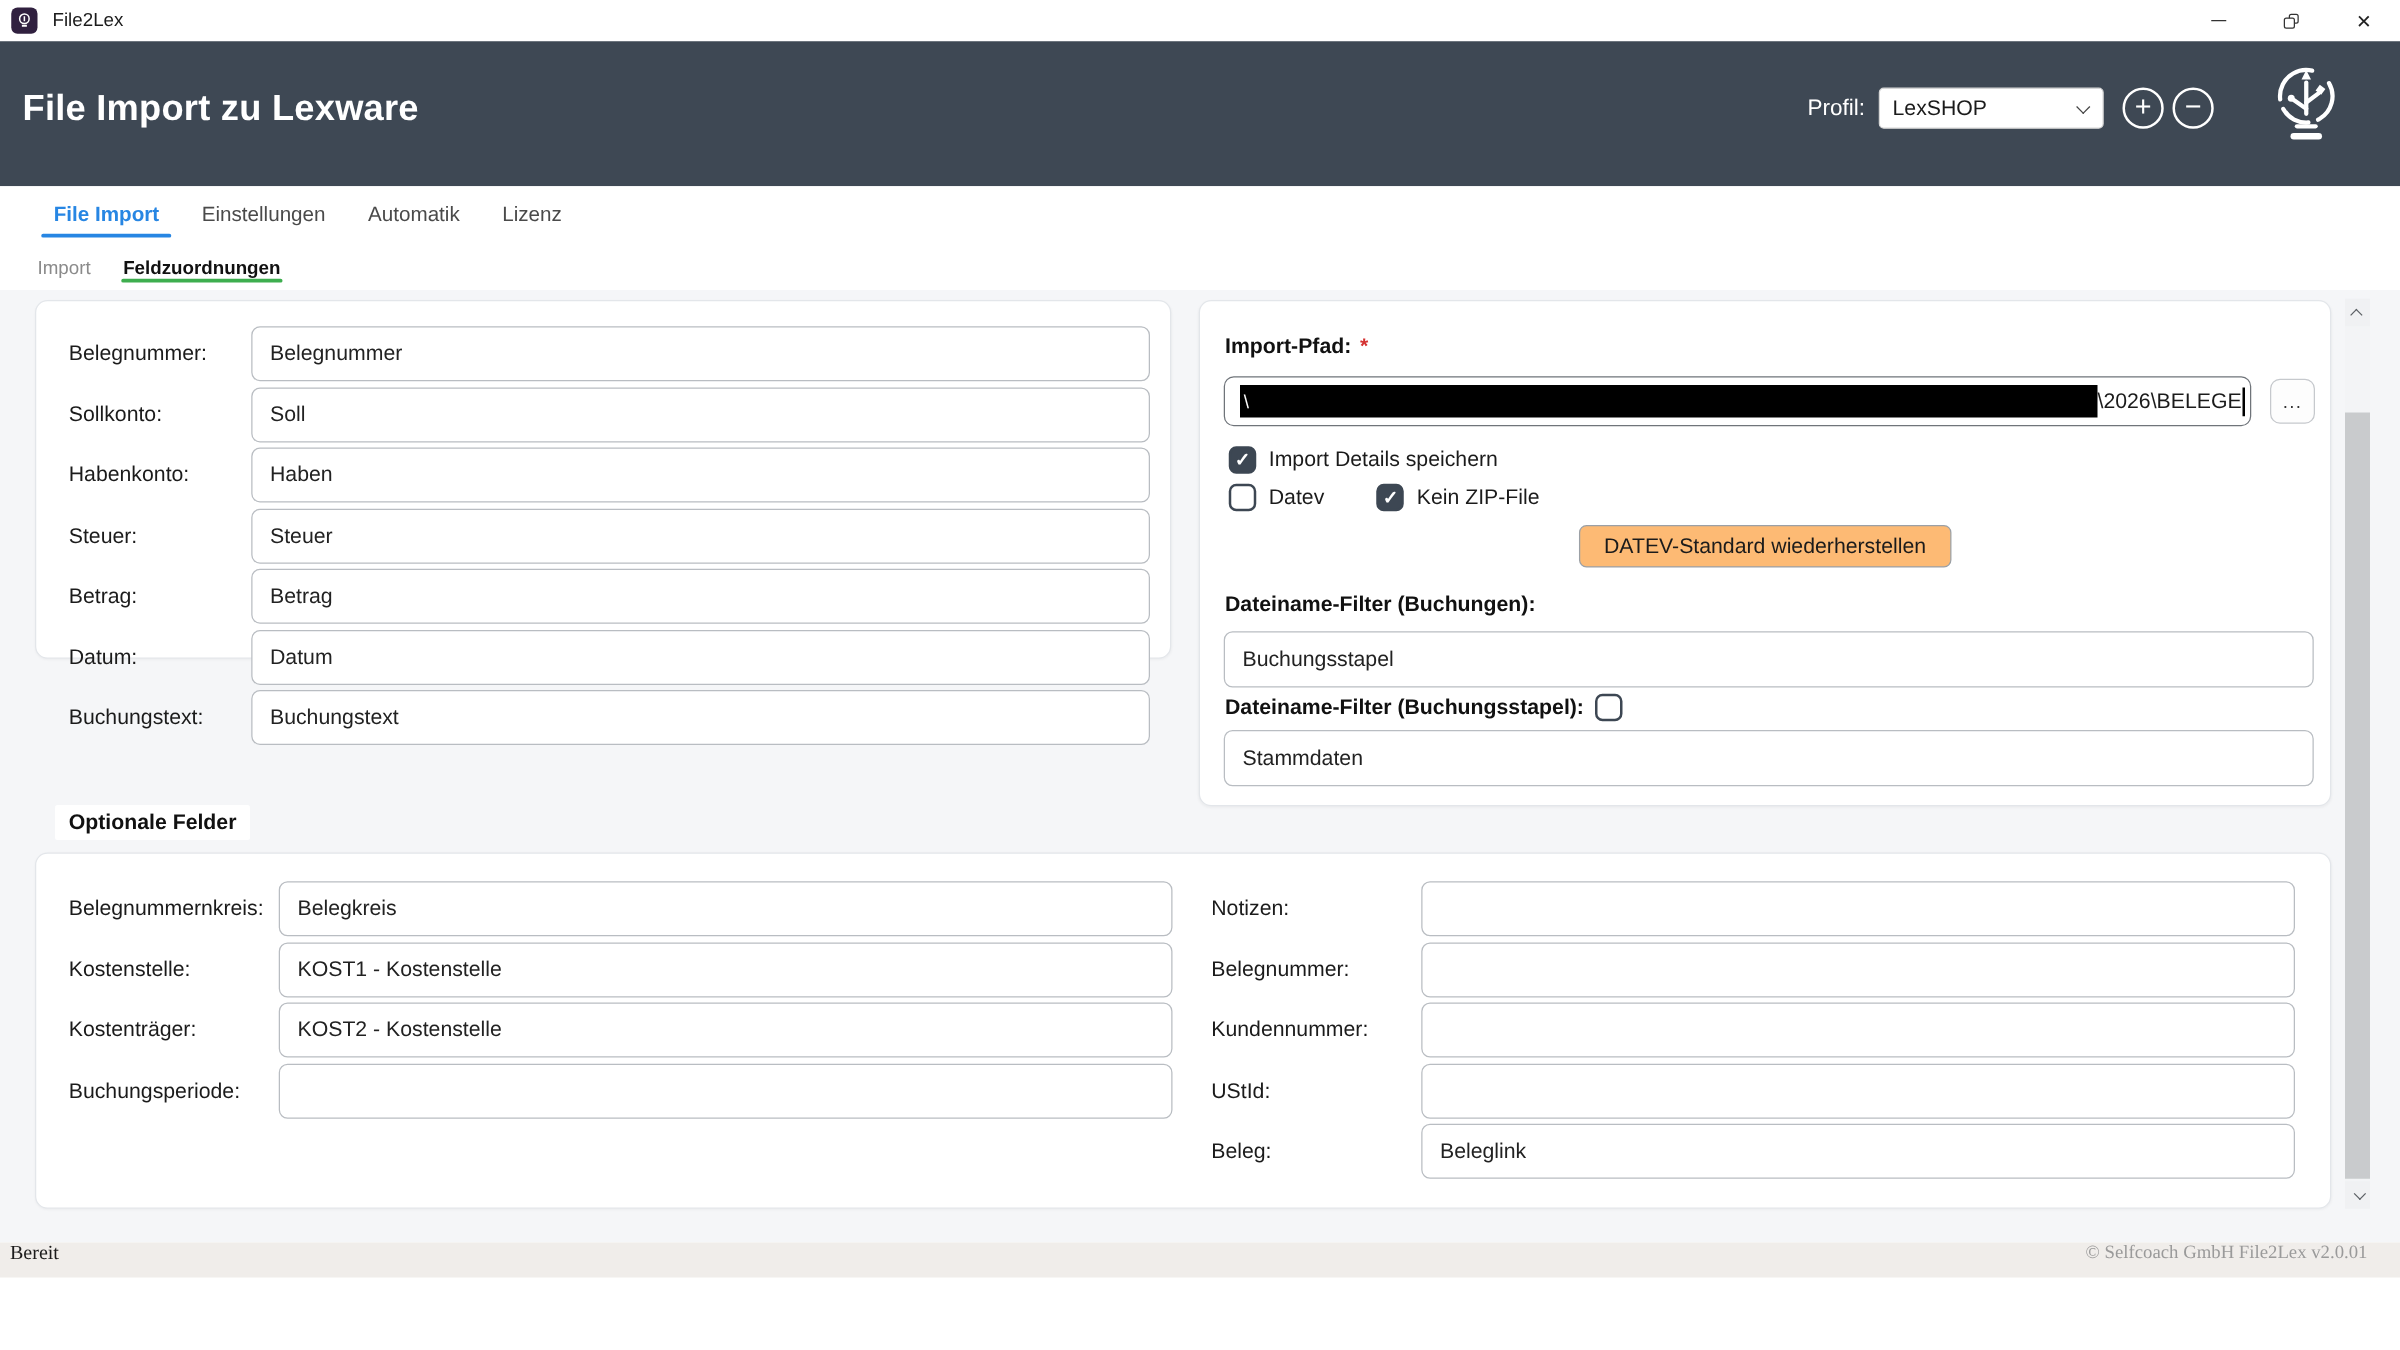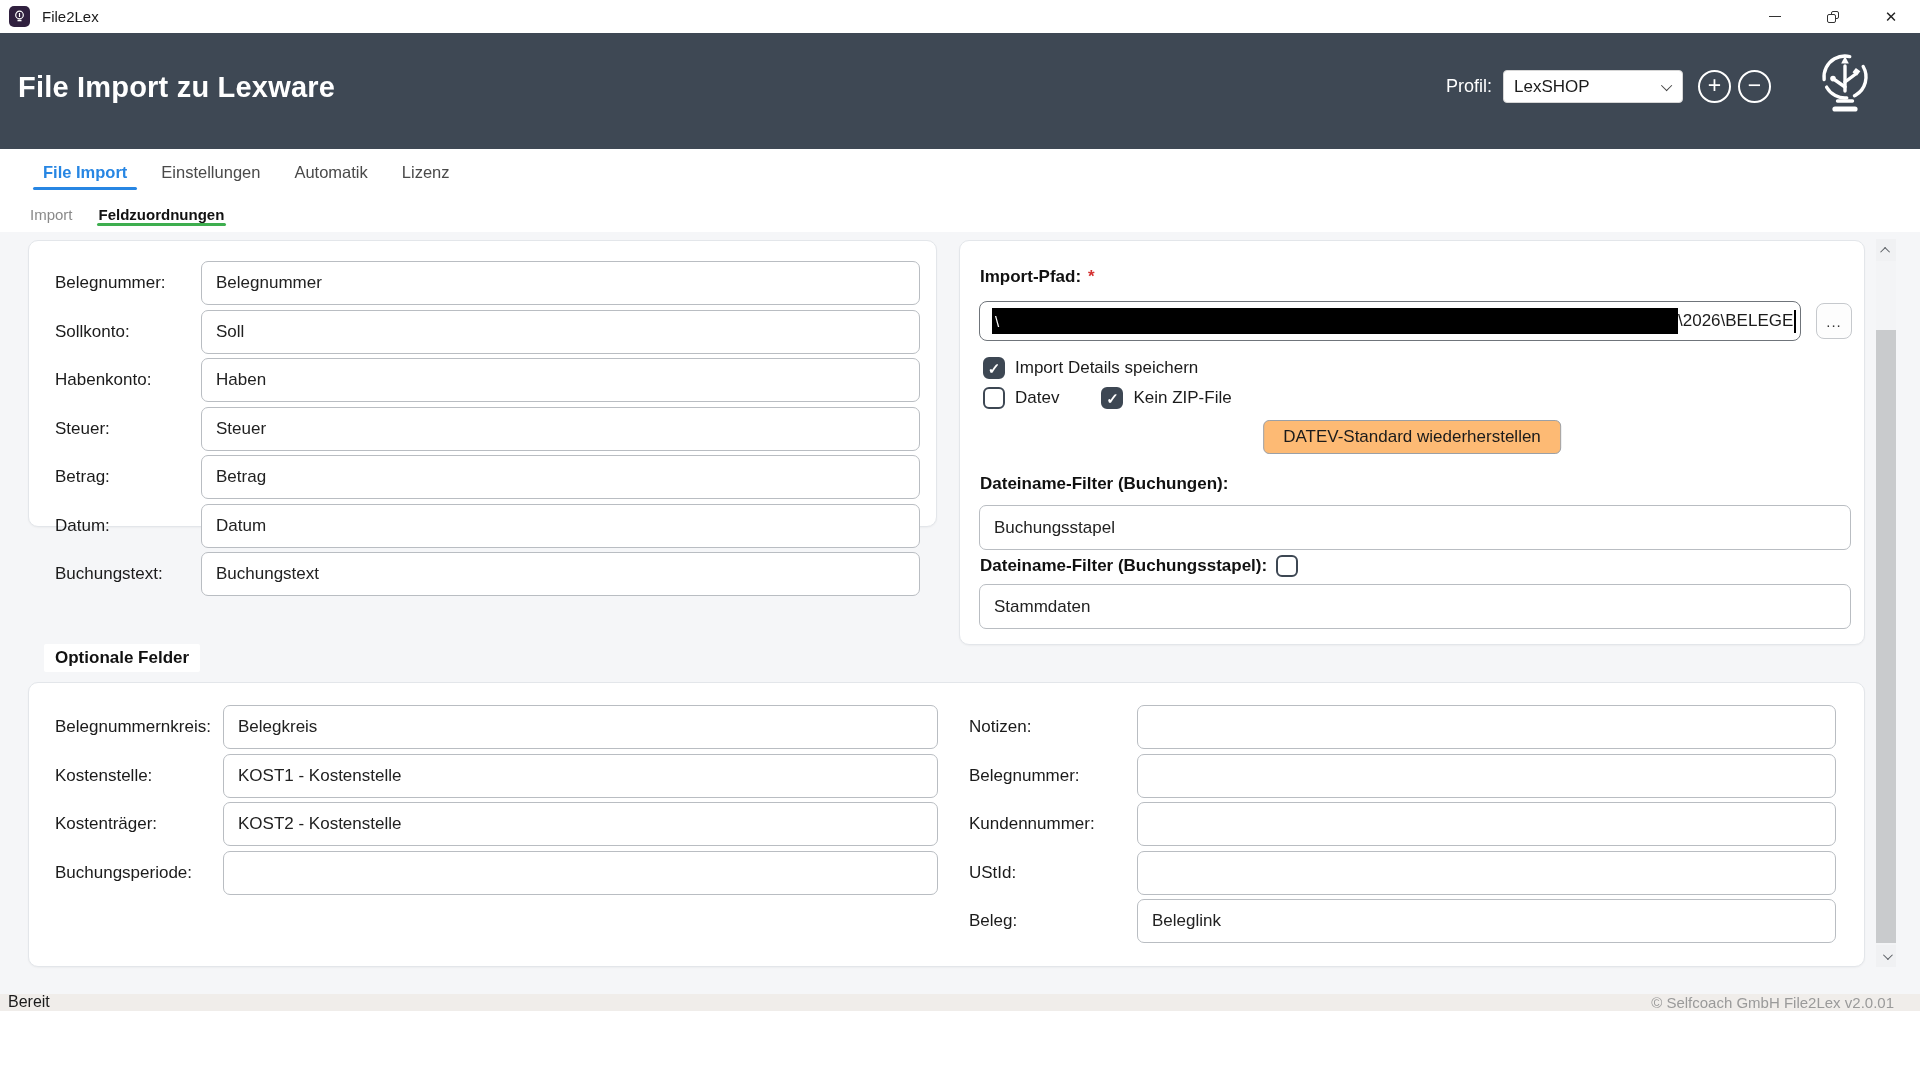--- a/index.html
+++ b/index.html
@@ -76,21 +76,21 @@
   .opt-label { width:168px; font-size:17px; color:#1b1b1b; flex:none; }
   .opt-input { flex:1; height:44px; border:1px solid #b9bdc2; border-radius:7px; font-size:17px; padding:0 14px; color:#222; background:#fff; font-family:inherit; outline:none; }
   
   .scrollbar { position:absolute; left:1876px; top:7px; width:20px; height:728px; background:#f3f4f6; }
   .scroll-up, .scroll-down { position:absolute; left:0; width:20px; height:22px; display:flex; align-items:center; justify-content:center; background:#f0f1f3; }
   .scroll-up { top:0; } .scroll-down { bottom:0; }
   .chev-up { width:7px; height:7px; border-left:1.6px solid #5a5e63; border-top:1.6px solid #5a5e63; transform:rotate(45deg) translateY(2px); }
   .chev-down { width:7px; height:7px; border-left:1.6px solid #5a5e63; border-top:1.6px solid #5a5e63; transform:rotate(225deg) translateY(2px); }
   .scroll-thumb { position:absolute; left:0; top:91px; width:20px; height:613px; background:#c9cbcd; }
   
-  .statusbar { position:absolute; left:0; right:0; top:994px; height:17px; background:#f0edea; display:flex; align-items:flex-end; }
+  .statusbar { position:absolute; left:0; right:0; top:994px; height:28px; background:#f0edea; display:flex; align-items:flex-start;font-family:Liberation Serif, serif; }
   .status-text { margin-left:8px; font-size:16px; color:#1b1b1b; }
   .copyright { margin-left:auto; margin-right:26px; font-size:15px; color:#9a9a9a; }
 </style>
 </head>
 <body>
 
 <div class="titlebar">
   <div class="app-icon">
     <svg width="13" height="13" viewBox="0 0 13 13">
       <g stroke="#fff" fill="none" stroke-width="1.2">

